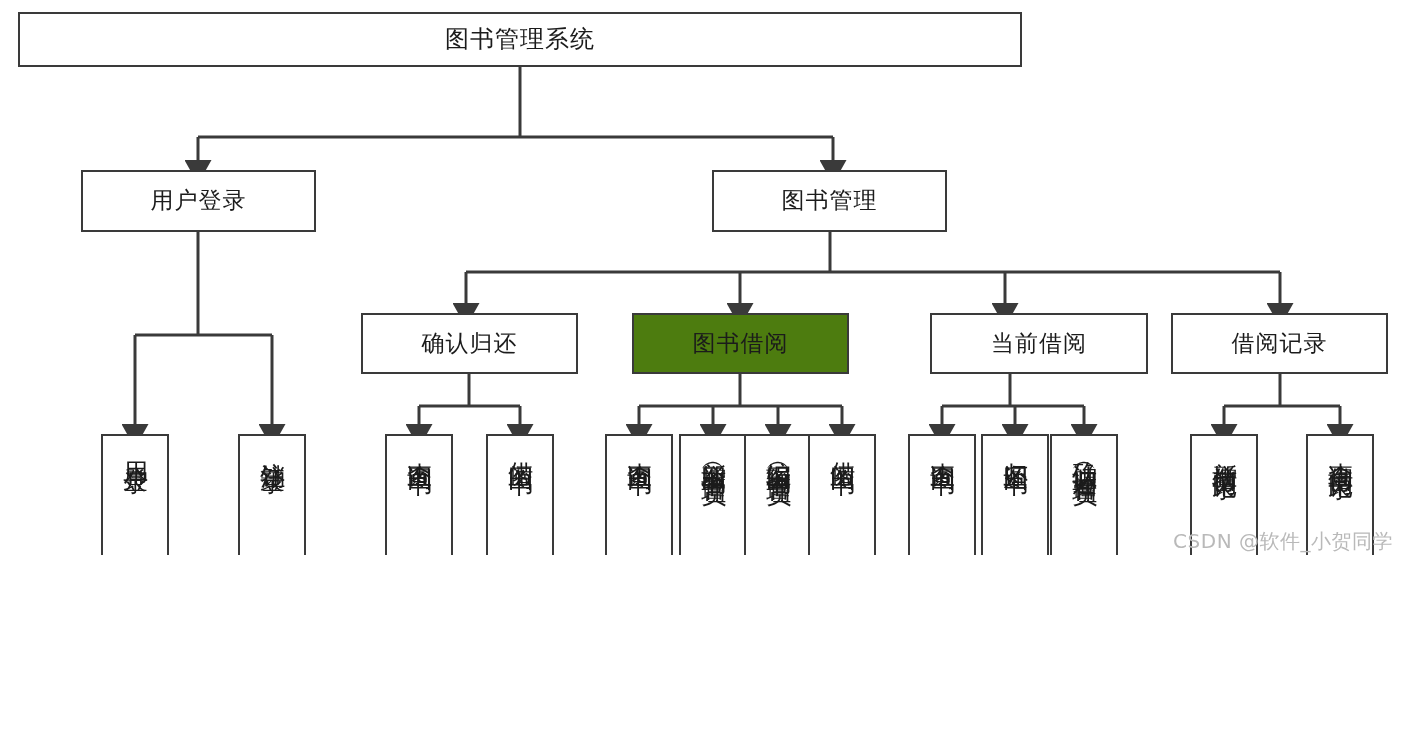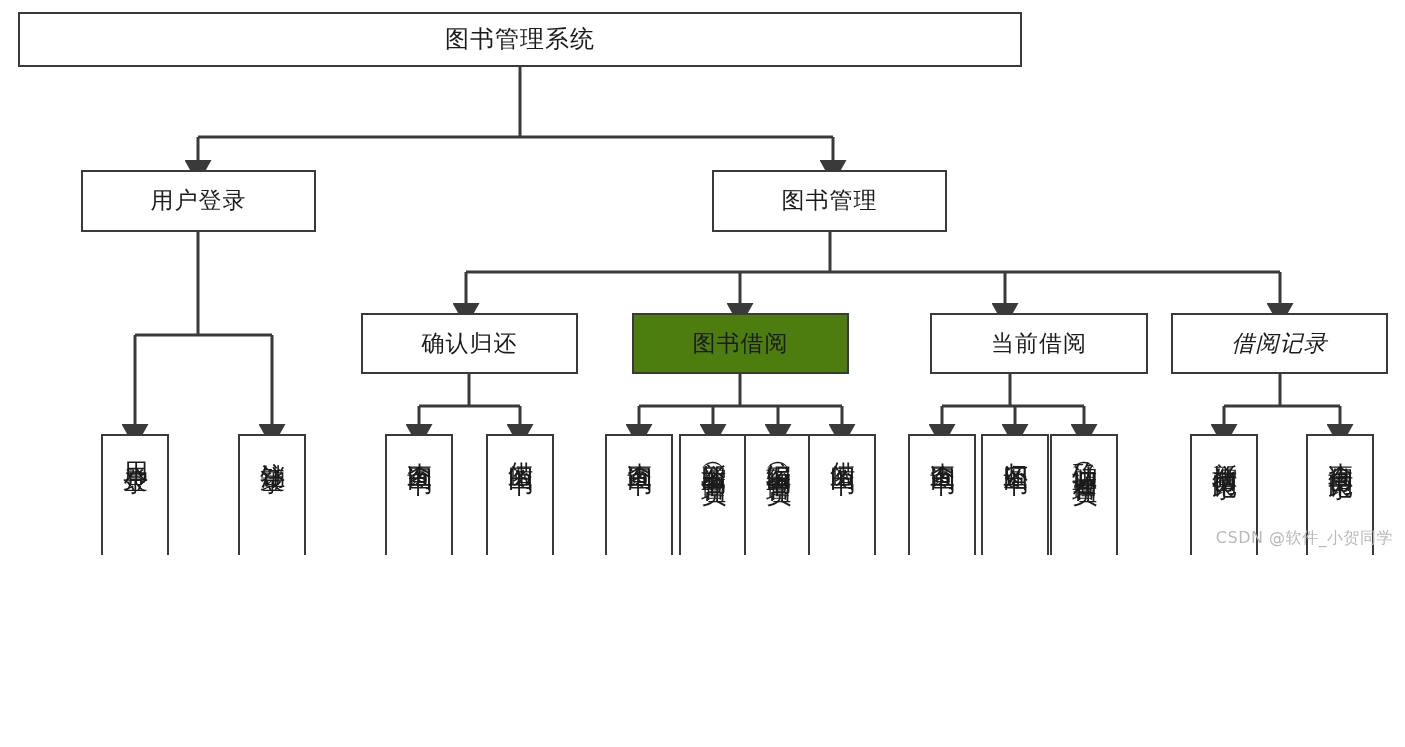--- a/index.html
+++ b/index.html
@@ -56,22 +56,22 @@
     font-size: 25px;
     line-height: 1.05;
     letter-spacing: 3px;
     white-space: nowrap;
     display: block;
     margin: 0 auto;
   }
   .watermark {
     position: absolute;
     right: 12px;
-    bottom: 6px;
-    font-size: 16px;
+    bottom: 0;
+    font-size: 20px;
     color: #b9b9b9;
     letter-spacing: 0.5px;
     white-space: nowrap;
     margin-left: 20px;
   }
 </style>
 </head>
 <body>
 
 <div id="diagram-root">
@@ -127,21 +127,21 @@
   </svg>
 
   <div class="node node-h node-root" style="left: 18px; top: 12px; width: 1004px; height: 55px; border-color: rgb(58, 58, 58); background: rgb(255, 255, 255); color: rgb(27, 27, 27);">图书管理系统</div>
 
   <div class="node node-h" style="left: 81px; top: 170px; width: 235px; height: 62px; border-color: rgb(58, 58, 58); background: rgb(255, 255, 255); color: rgb(27, 27, 27);">用户登录</div>
   <div class="node node-h" style="left: 712px; top: 170px; width: 235px; height: 62px; border-color: rgb(58, 58, 58); background: rgb(255, 255, 255); color: rgb(27, 27, 27);">图书管理</div>
 
   <div class="node node-h" style="left: 361px; top: 313px; width: 217px; height: 61px; border-color: rgb(58, 58, 58); background: rgb(255, 255, 255); color: rgb(27, 27, 27);">确认归还</div>
   <div class="node node-h" style="left: 632px; top: 313px; width: 217px; height: 61px; border-color: rgb(58, 58, 58); background: #4d7c0f; color: rgb(27, 27, 27);">图书借阅</div>
   <div class="node node-h" style="left: 901px; top: 313px; width: 218px; height: 61px; border-color: rgb(58, 58, 58); background: rgb(255, 255, 255); color: rgb(27, 27, 27); margin-left: 29px;">当前借阅</div>
-  <div class="node node-h" style="left: 1171px; top: 313px; width: 217px; height: 61px; border-color: rgb(58, 58, 58); background: rgb(255, 255, 255); color: rgb(27, 27, 27); font-style: italic;">借阅记录</div>
+  <div class="node node-h" style="left: 1171px; top: 313px; width: 217px; height: 61px; border-color: rgb(58, 58, 58); background: rgb(255, 255, 255); color: rgb(27, 27, 27);">借阅记录</div>
 
   <div class="node node-v" style="left: 101px; top: 434px; width: 68px; height: 299px; border-color: rgb(58, 58, 58); background: rgb(255, 255, 255); color: rgb(27, 27, 27);">
     <span class="vtext">用户登录</span>
   </div>
   <div class="node node-v" style="left: 238px; top: 434px; width: 68px; height: 299px; border-color: rgb(58, 58, 58); background: rgb(255, 255, 255); color: rgb(27, 27, 27);">
     <span class="vtext">注销登录</span>
   </div>
   <div class="node node-v" style="left: 385px; top: 434px; width: 68px; height: 299px; border-color: rgb(58, 58, 58); background: rgb(255, 255, 255); color: rgb(27, 27, 27);">
     <span class="vtext">查询图书</span>
   </div>

